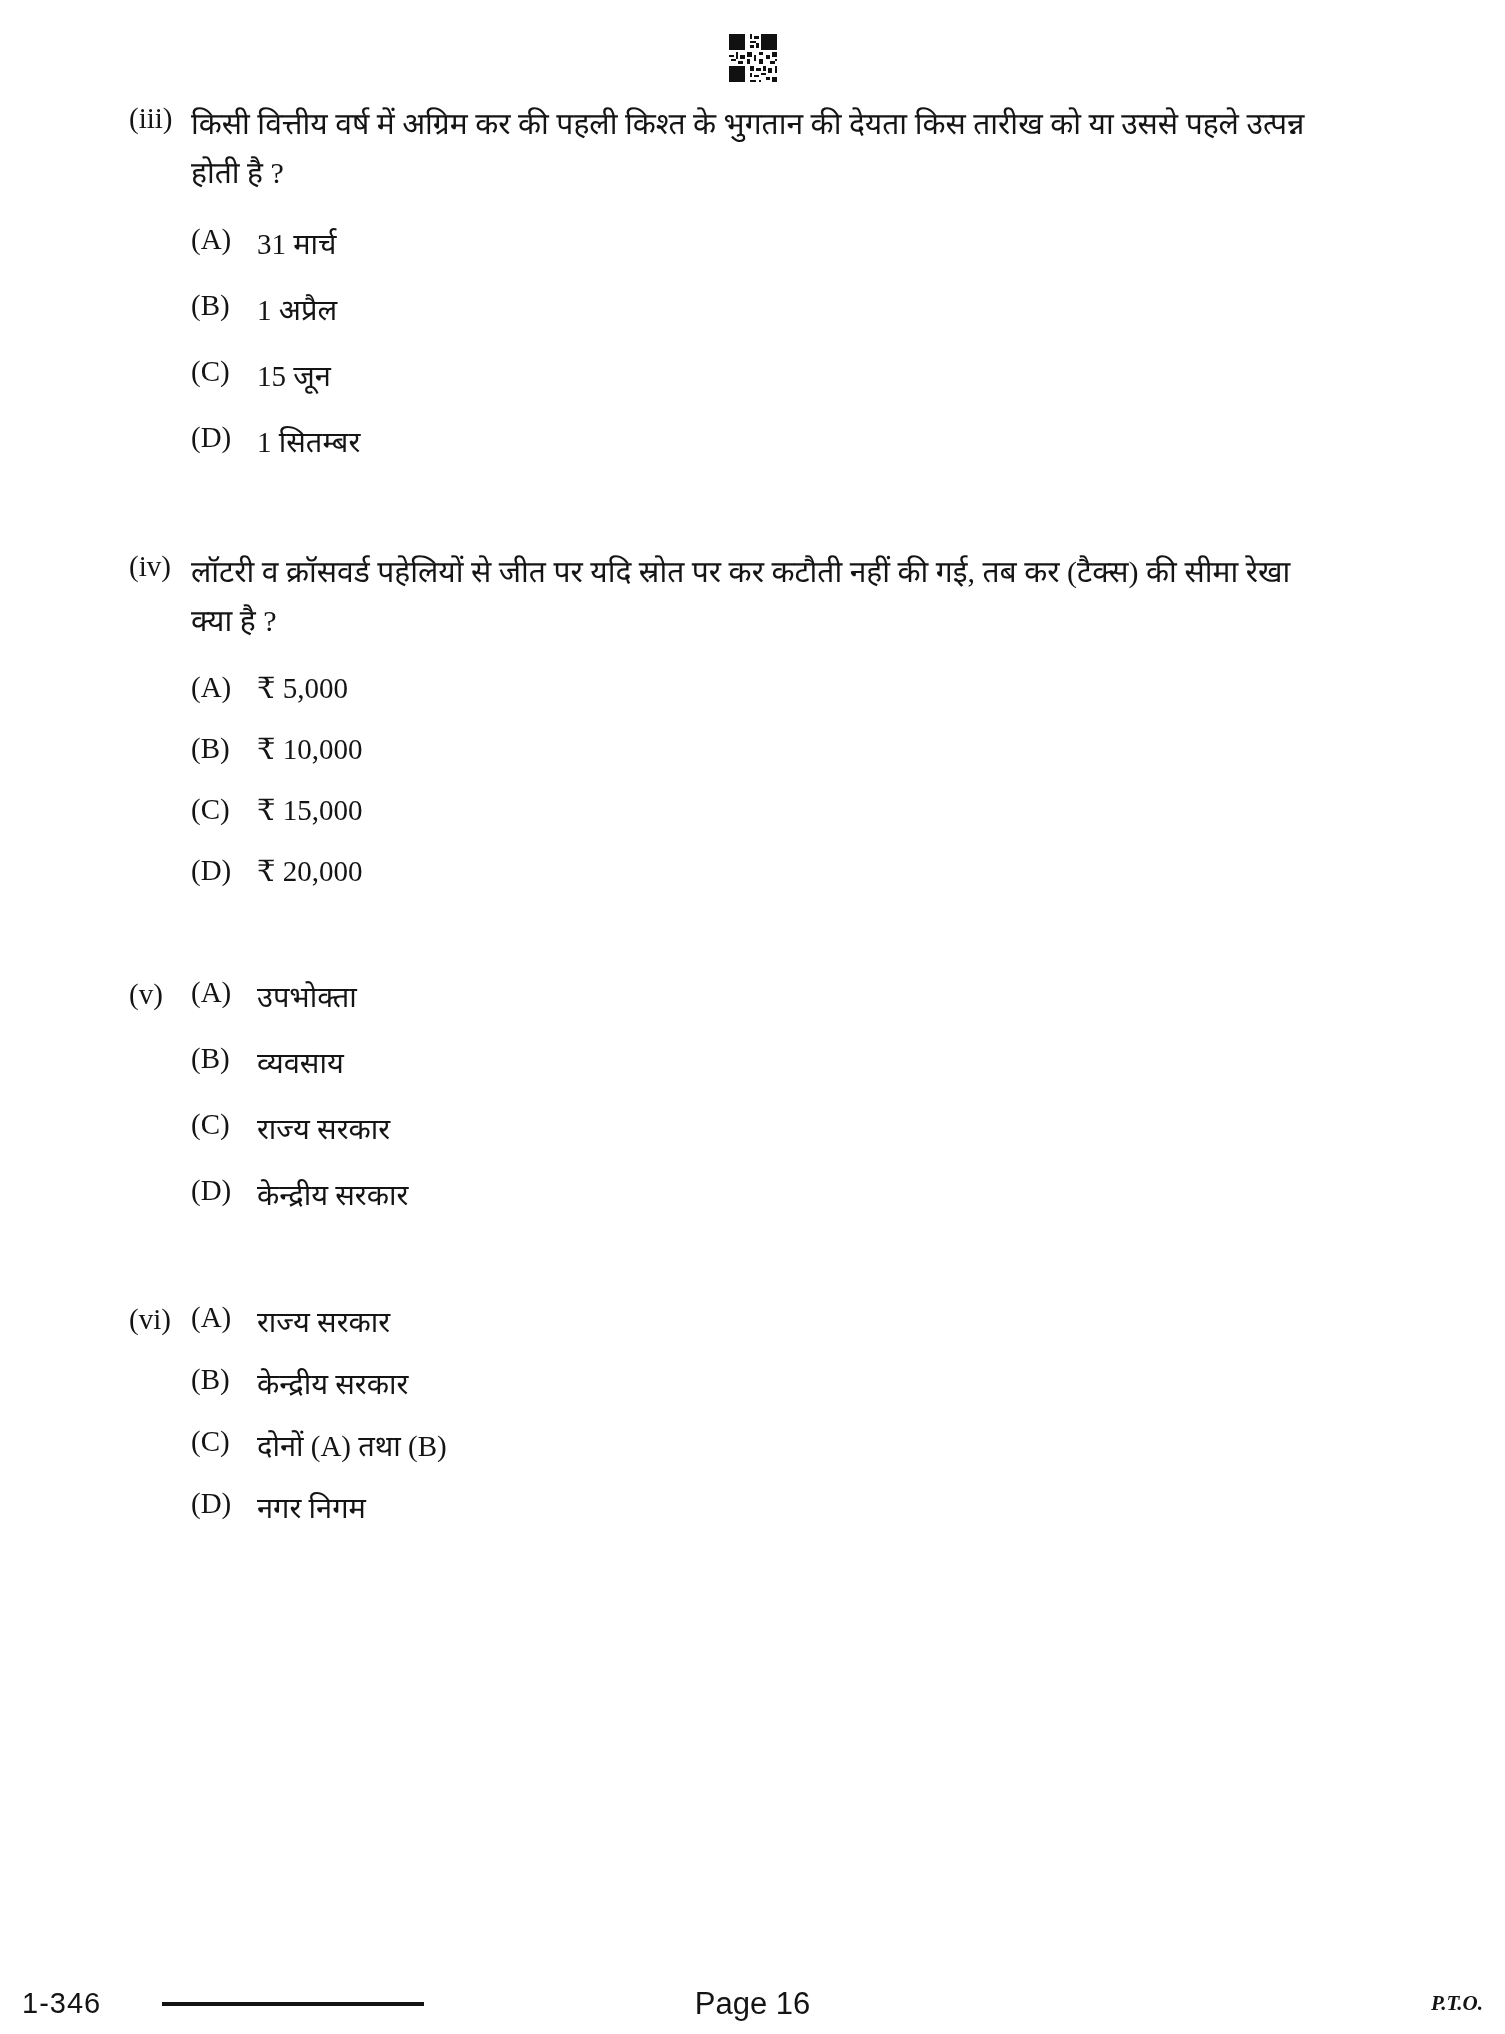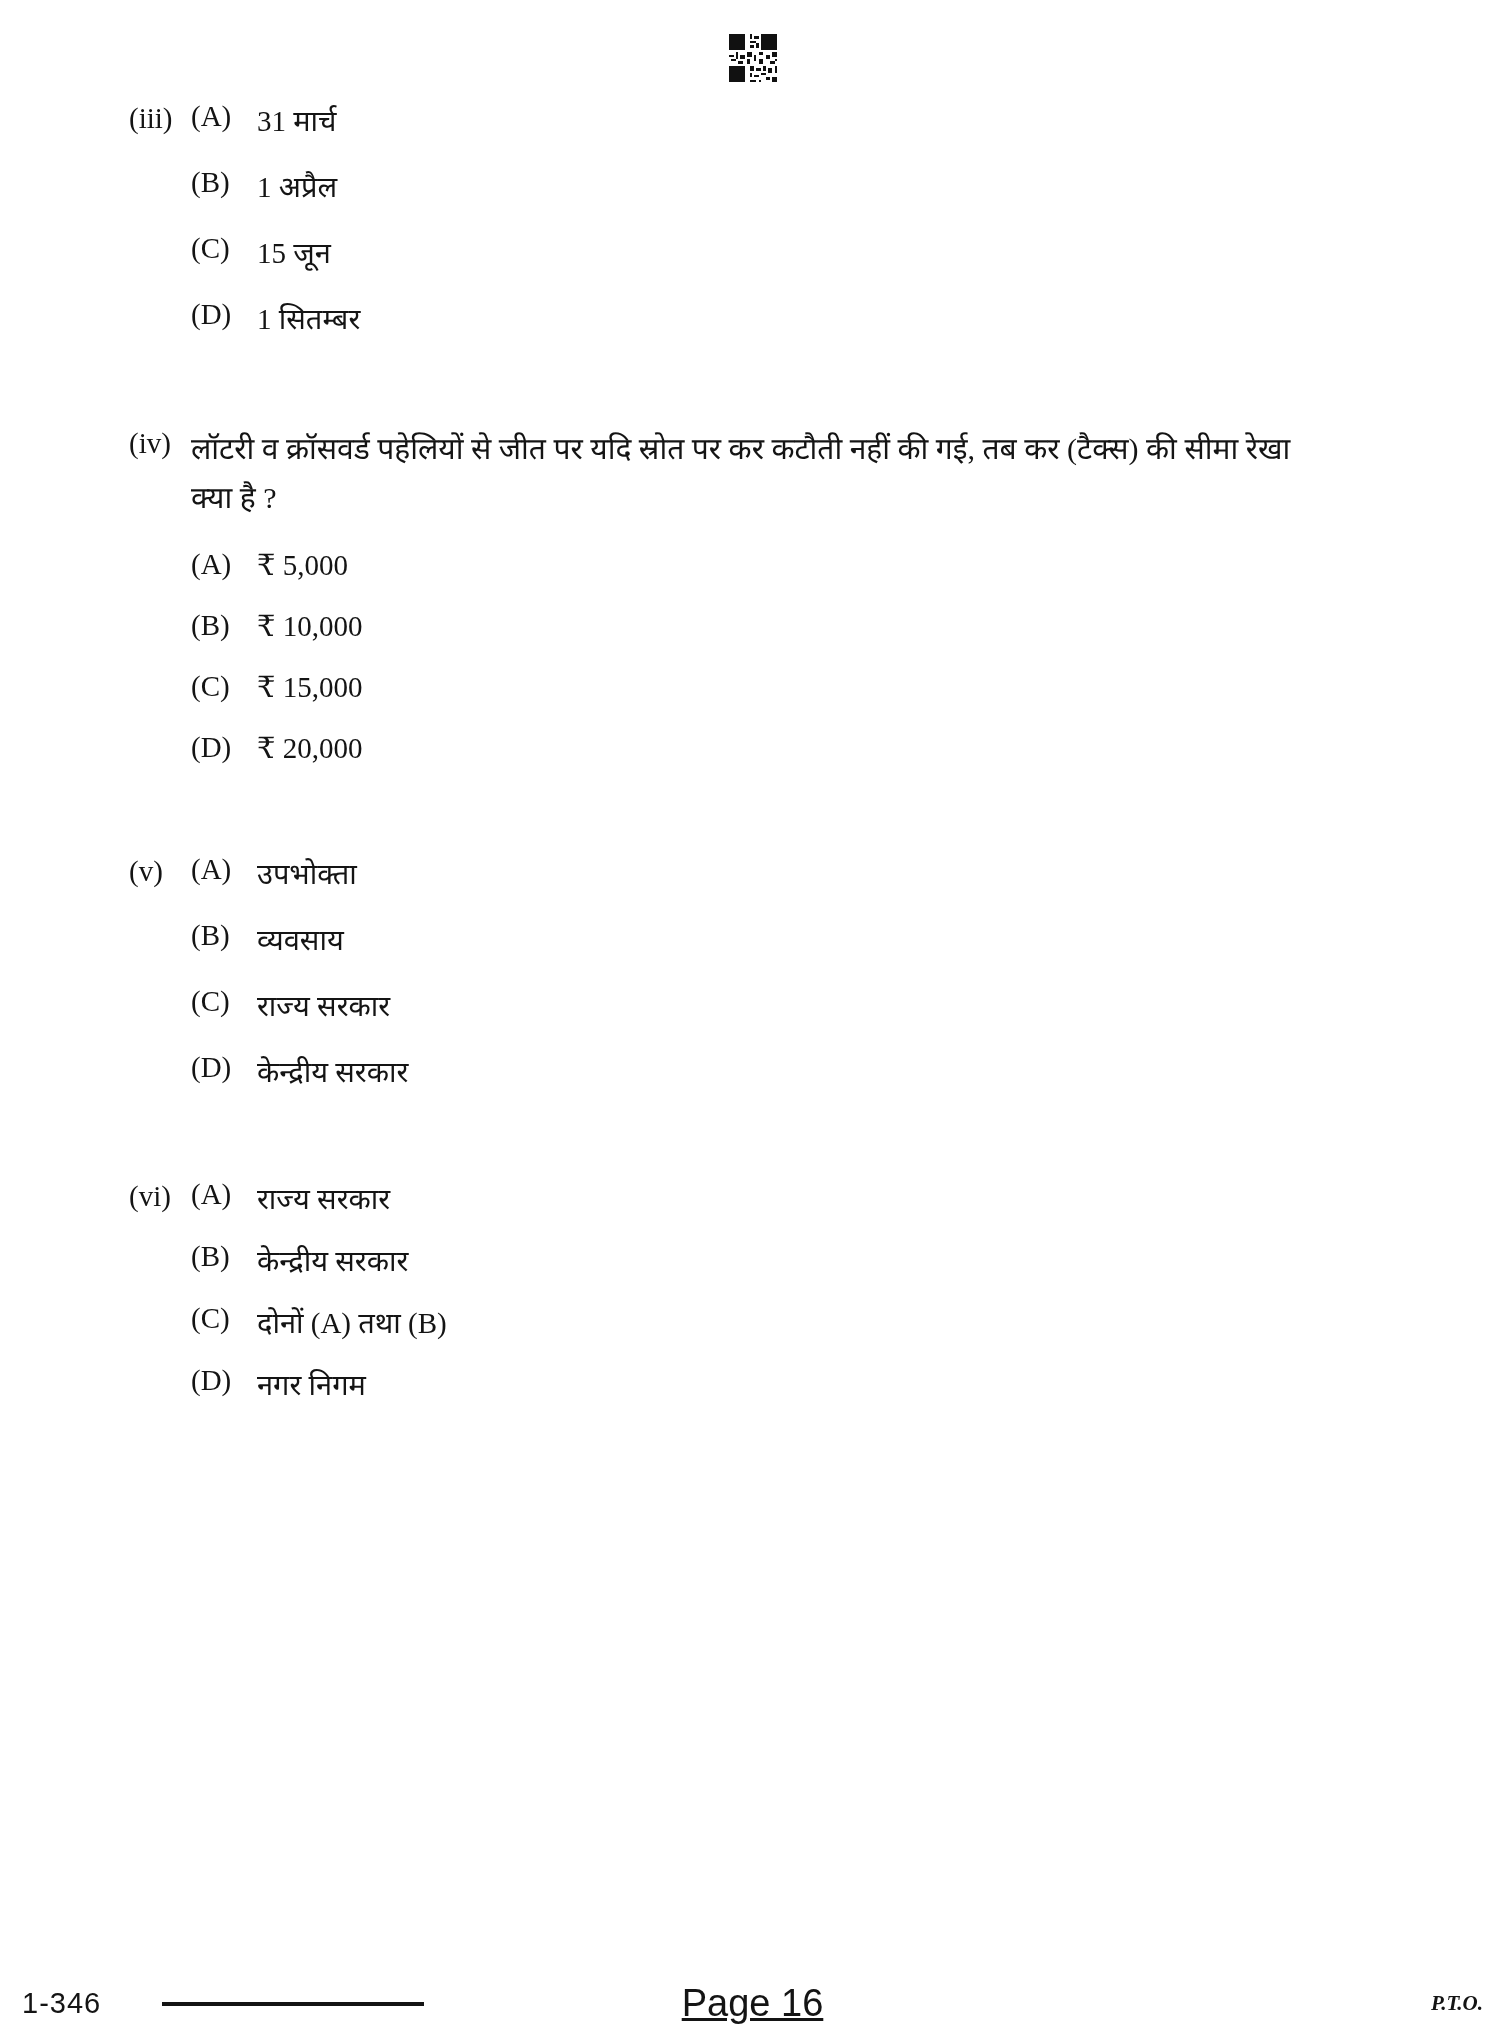--- a/index.html
+++ b/index.html
@@ -73,25 +73,24 @@
     letter-spacing: 1px;
   }
   .footer-line {
     width: 262px;
     height: 4px;
     background: #141414;
     margin-left: 42px;
   }
   .footer-page {
     font-family: "Liberation Sans", sans-serif;
-    font-size: 38px;
+    font-size: 31px;
     position: absolute;
     left: 50%;
     transform: translateX(-50%);
-    text-decoration: underline;
   }
   .footer-pto {
     margin-left: auto;
     font-style: italic;
     font-weight: bold;
     font-size: 21px;
   }
 </style>
 </head>
 <body>
@@ -106,20 +105,21 @@
       M9 14h2v2h-2z M12 15h2v1h-2z M15 14h1v2h-1z M17 15h2v2h-2z M20 14h1v3h-1z
       M9 17h1v2h-1z M11 18h2v1h-2z M14 17h2v1h-2z M16 19h2v1h-2z M9 20h3v1h-3z M13 20h1v1h-1z M19 19h2v2h-2z"></path>
   </svg>
 </div>
 
 <div class="content">
 
   <div class="question">
     <div class="q-number">(iii)</div>
     <div class="q-body">
+      <div class="q-text">किसी वित्तीय वर्ष में अग्रिम कर की पहली किश्त के भुगतान की देयता किस तारीख को या उससे पहले उत्पन्न होती है ?</div>
       <div class="options">
         <div class="option">
           <span class="opt-label">(A)</span>
           <span class="opt-text">31 मार्च</span>
         </div>
         <div class="option">
           <span class="opt-label">(B)</span>
           <span class="opt-text">1 अप्रैल</span>
         </div>
         <div class="option">

